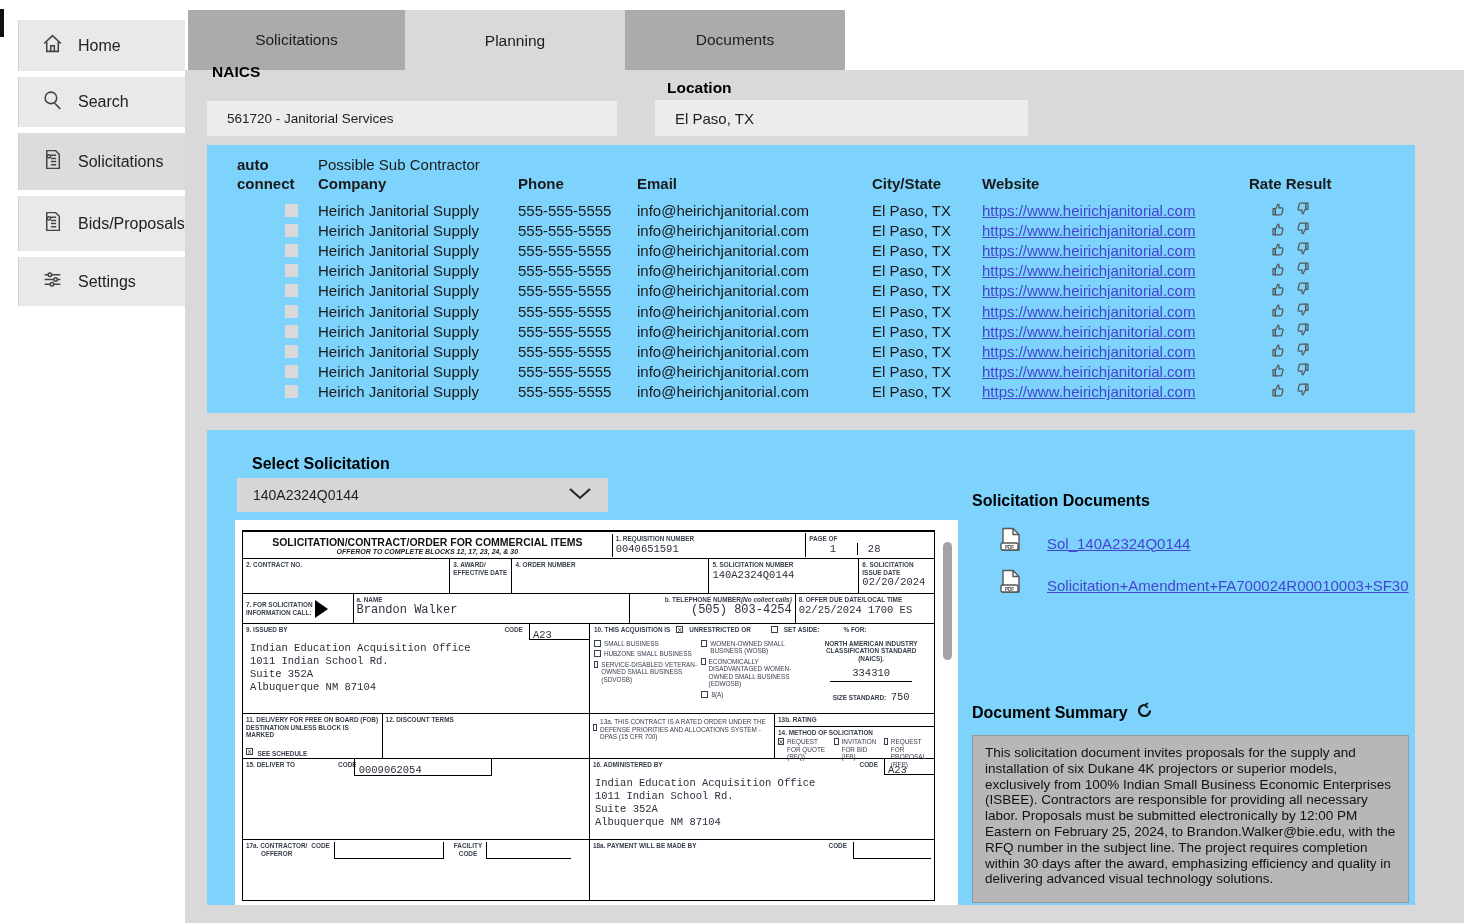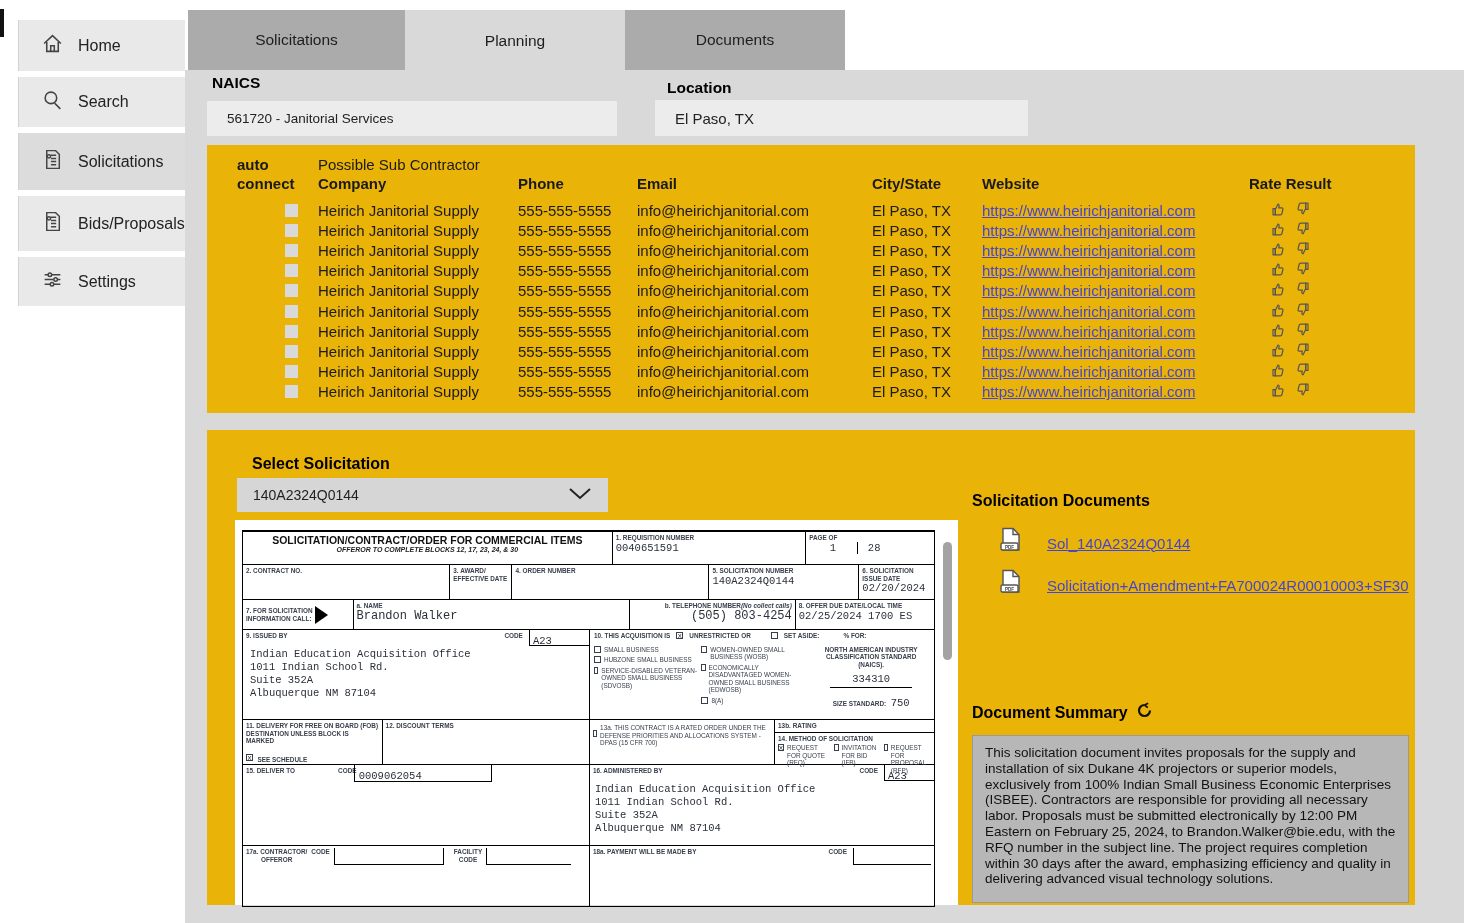--- a/index.html
+++ b/index.html
@@ -17,21 +17,21 @@
   
   .tab { top:10px; height:60px; display:flex; align-items:center; justify-content:center; font-size:15.5px; color:#1d1d1d; cursor:pointer; }
   .tab.dark { background:#ababab; }
   .tab.light { background:#d9d9d9; height:62px;text-align:center; }
 
   .wrapper { left:185px; top:70px; width:1279px; height:853px; background:#d9d9d9; }
 
   .field-label { font-weight:bold; font-size:15.5px; color:#000; }
   .field-box { background:#ececec; display:flex; align-items:center; padding-left:20px; font-size:14px; color:#222; }
 
-  .panel { background:#eab308; }
+  .panel { background:#7dd3fc; }
 
   
   .thead { position:absolute; left:0; top:10px; width:100%; display:grid; grid-template-columns:78px 33px 200px 119px 235px 110px 288px auto; align-items:end; }
   .th { font-weight:bold; font-size:15px; line-height:19px; }
   .th .thin { font-weight:normal; display:block; }
   .auto-hdr { grid-column:1 / span 2; padding-left:30px; white-space:pre-line; }
   .rate-hdr { margin-left:-21px; }
   .crow { display:grid; grid-template-columns:78px 33px 200px 119px 235px 110px 288px auto; align-items:center; height:20.2px; font-size:15px; }
   .cbox { width:13px; height:13px; background:#d9d9d9; cursor:pointer; }
   .weblink { color:#4545cf; text-decoration:underline; cursor:pointer; }
@@ -118,21 +118,21 @@
 <div class="abs tab dark" style="left:188px;width:217px;">
     <span>Solicitations</span>
   </div>
 <div class="abs tab light" style="left:405px;width:220px;">
     <span>Planning</span>
   </div>
 <div class="abs tab dark" style="left:625px;width:220px;">
     <span>Documents</span>
   </div>
 
-<div class="abs field-label" style="left:212px;top:74px;">NAICS</div>
+<div class="abs field-label" style="left:212px;top:63px;">NAICS</div>
 <div class="abs field-box" style="left:207px;top:101px;width:410px;height:35px;font-size:13.5px;">
     <span>561720 - Janitorial Services</span>
   </div>
 <div class="abs field-label" style="left:667px;top:79px;">Location</div>
 <div class="abs field-box" style="left:655px;top:100px;width:373px;height:36px;font-size:15px;">
     <span>El Paso, TX</span>
   </div>
 
 <div class="abs panel" style="left:207px;top:145px;width:1208px;height:268px;">
   <div class="thead">
@@ -367,21 +367,21 @@
   <div class="abs dropdown">
     <span>140A2324Q0144</span>
     <span class="chev"><svg width="24" height="14" viewBox="0 0 24 14" fill="none" stroke="#222" stroke-width="2">
           <path d="M2 2 L12 11 L22 2"></path>
         </svg></span>
   </div>
 
   <div class="abs preview">
     <div class="sf">
 
-      <div class="sfrow" style="height:33px;">
+      <div class="sfrow" style="height:27px;align-items:center;">
         <div class="sfc" style="width:53.5%;">
           <div class="sftitle">SOLICITATION/CONTRACT/ORDER FOR COMMERCIAL ITEMS</div>
           <div class="sfsub">OFFEROR TO COMPLETE BLOCKS 12, 17, 23, 24, &amp; 30</div>
         </div>
         <div class="sfc" style="width:28%;">
           <div class="sflab norm">1. REQUISITION NUMBER</div>
           <div class="sfval">0040651591</div>
         </div>
         <div class="sfc end" style="width:18.5%;">
           <div class="sflab norm">PAGE  OF</div>

